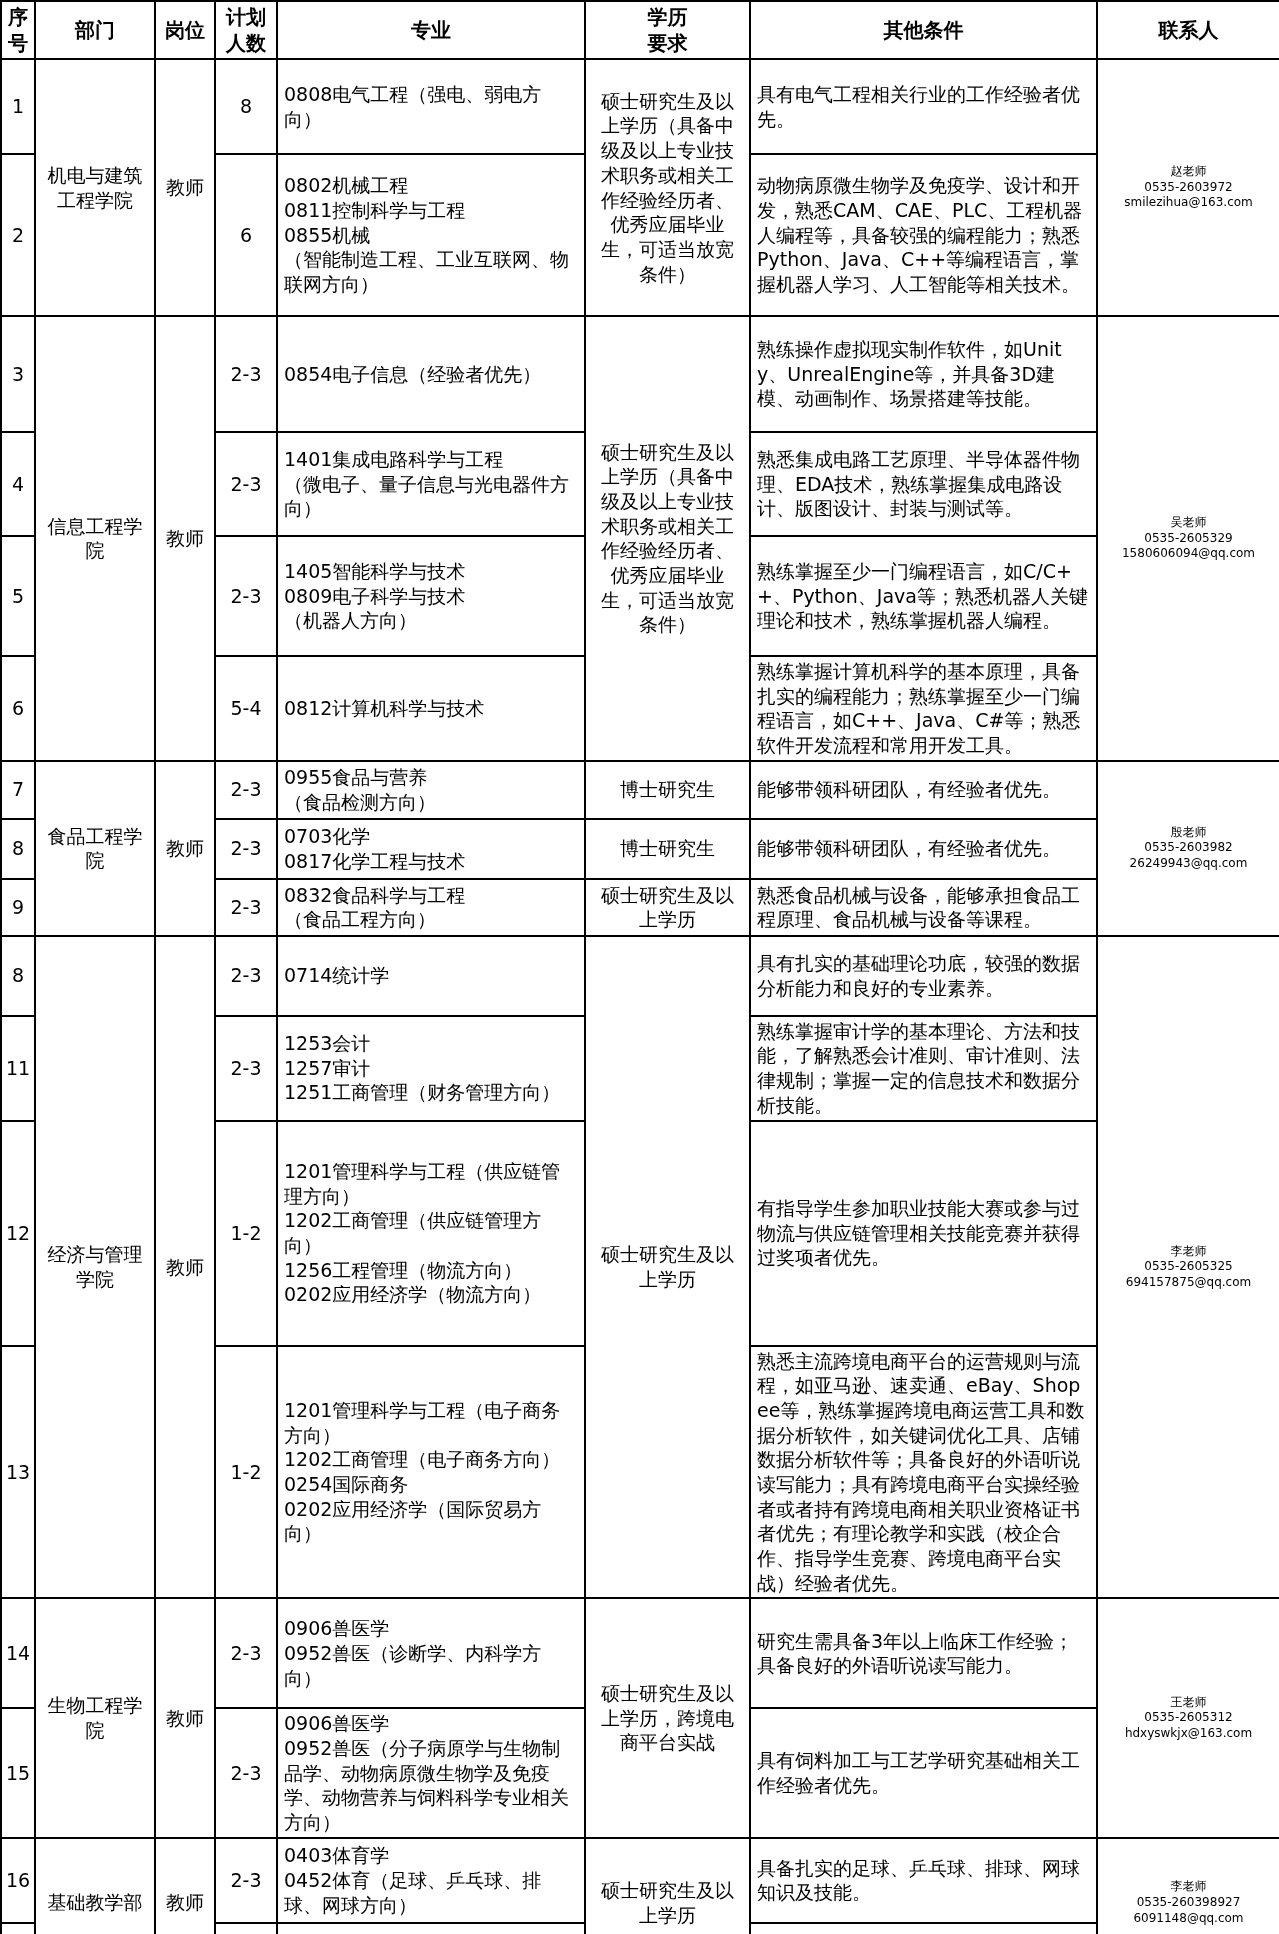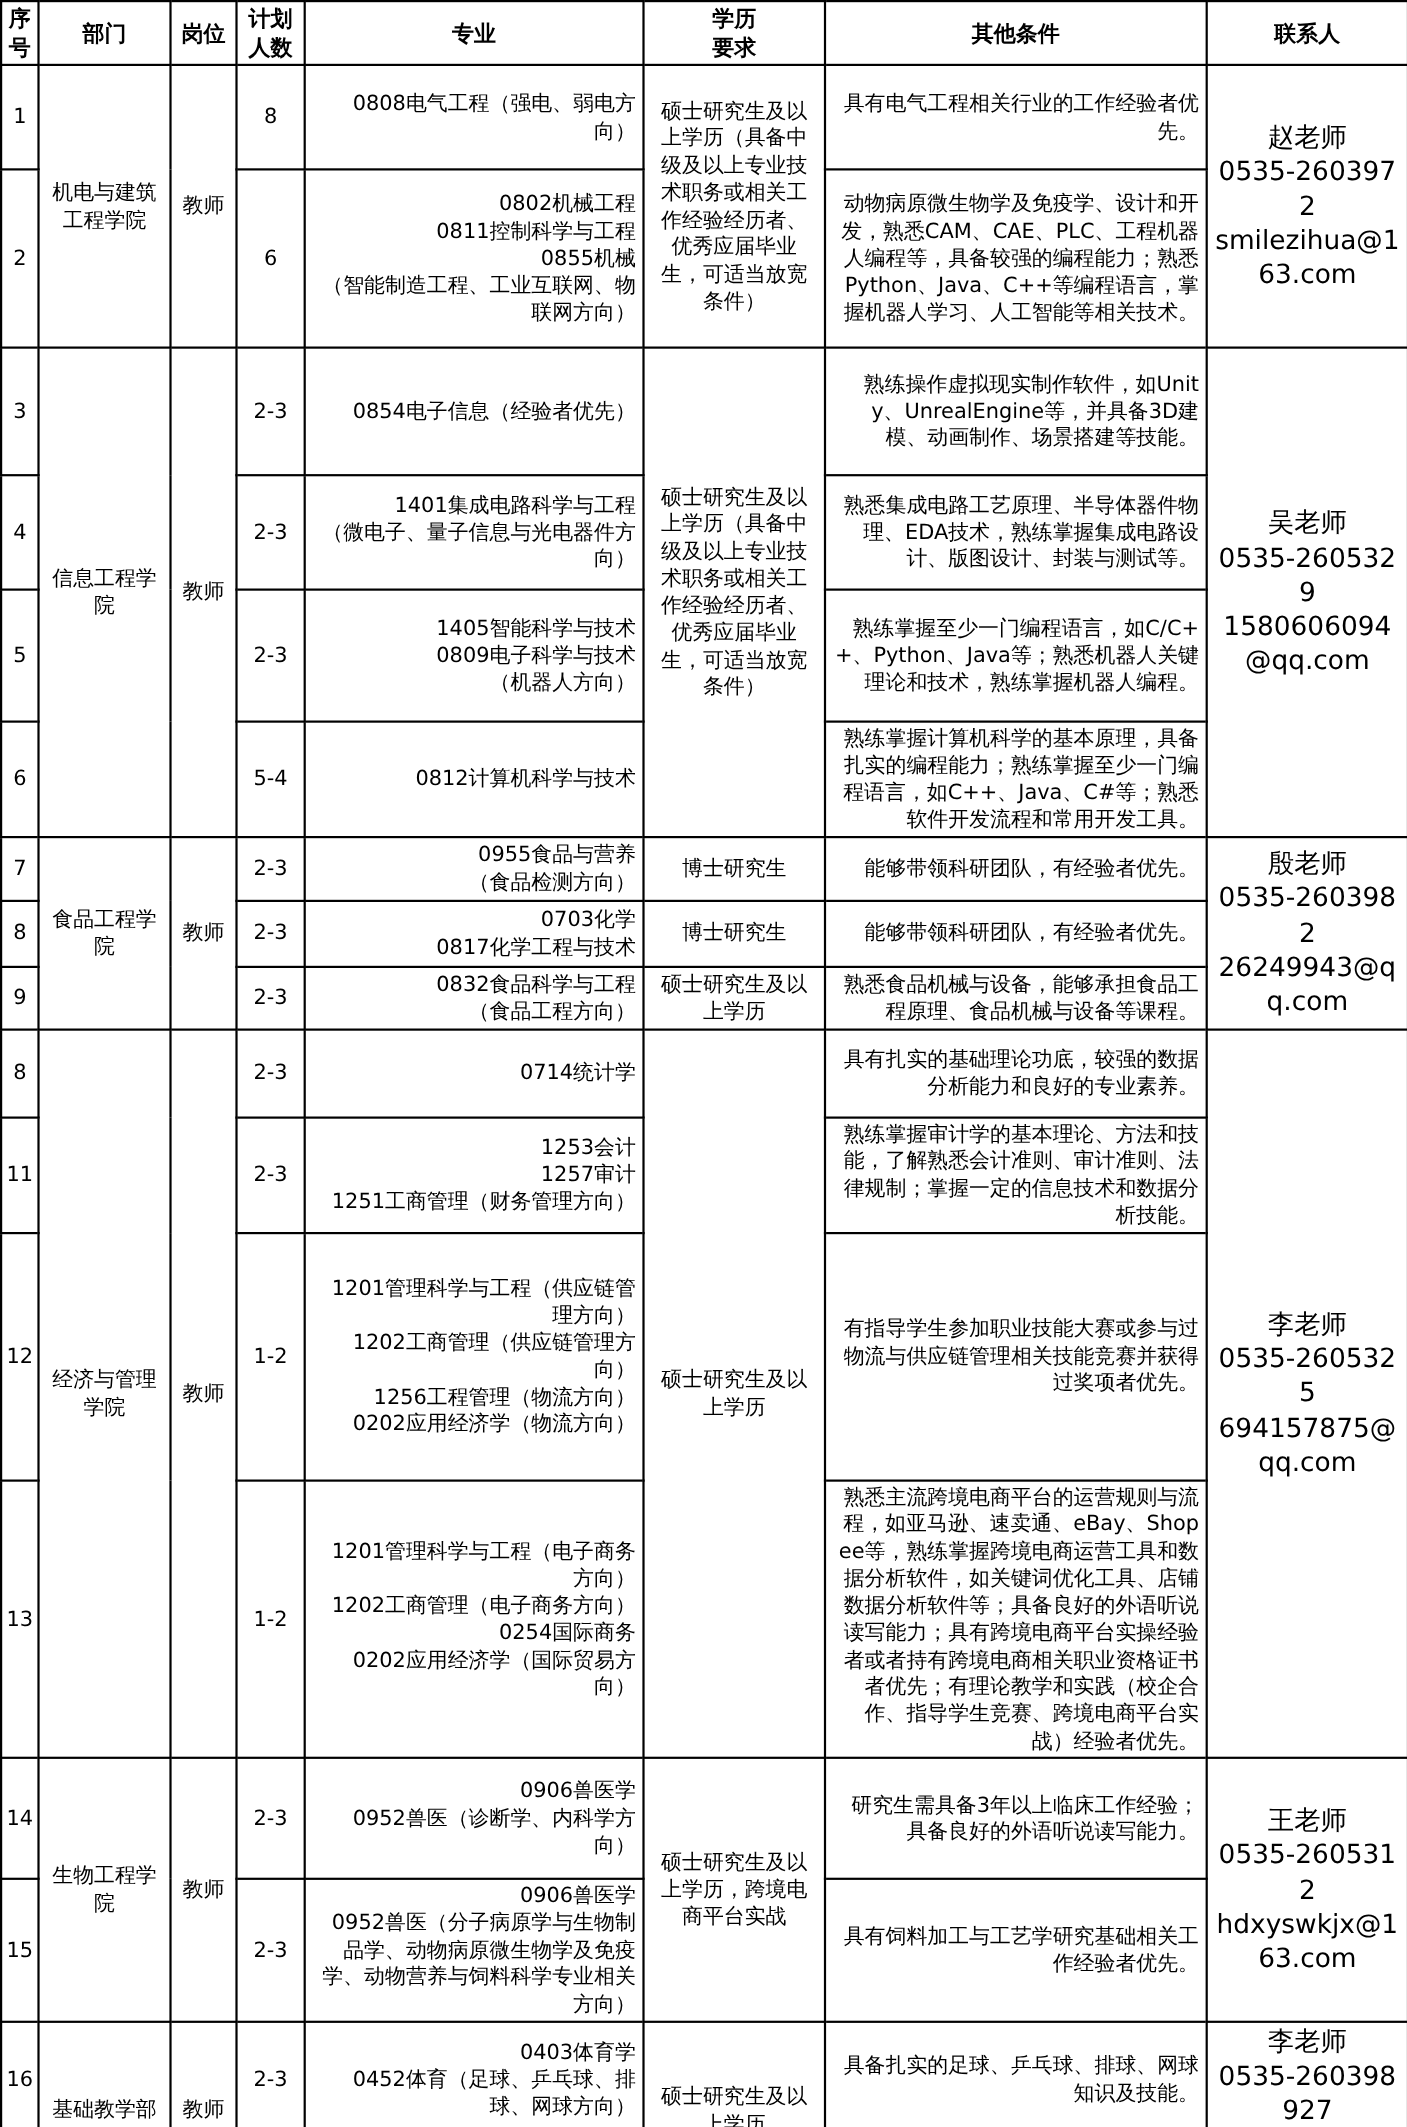--- a/index.html
+++ b/index.html
@@ -3,23 +3,23 @@
 <meta charset="utf-8">
 <style>
   html,body{margin:0;padding:0;background:#fff;}
   body{width:1279px;font-family:"DejaVu Sans","Liberation Sans",sans-serif;color:#000;}
   table{border-collapse:collapse;table-layout:fixed;width:1279px;}
   td,th{border:2px solid #000;vertical-align:middle;padding:2px 6px;
         font-size:19px;line-height:1.3;white-space:pre-line;word-break:break-all;
         overflow:hidden;}
   th{font-weight:bold;font-size:20px;text-align:center;padding:2px 2px;}
   .c{text-align:center;}
-  .l{text-align:right;}
+  .l{text-align:left;}
   .seq{padding:2px 2px;}
-  .contact{font-size:24px;}
+  .contact{font-size:12px;}
 </style>
 </head>
 <body>
 
 <table>
   <colgroup>
     <col style="width:34px">
       <col style="width:120px">
       <col style="width:60px">
       <col style="width:62px">

